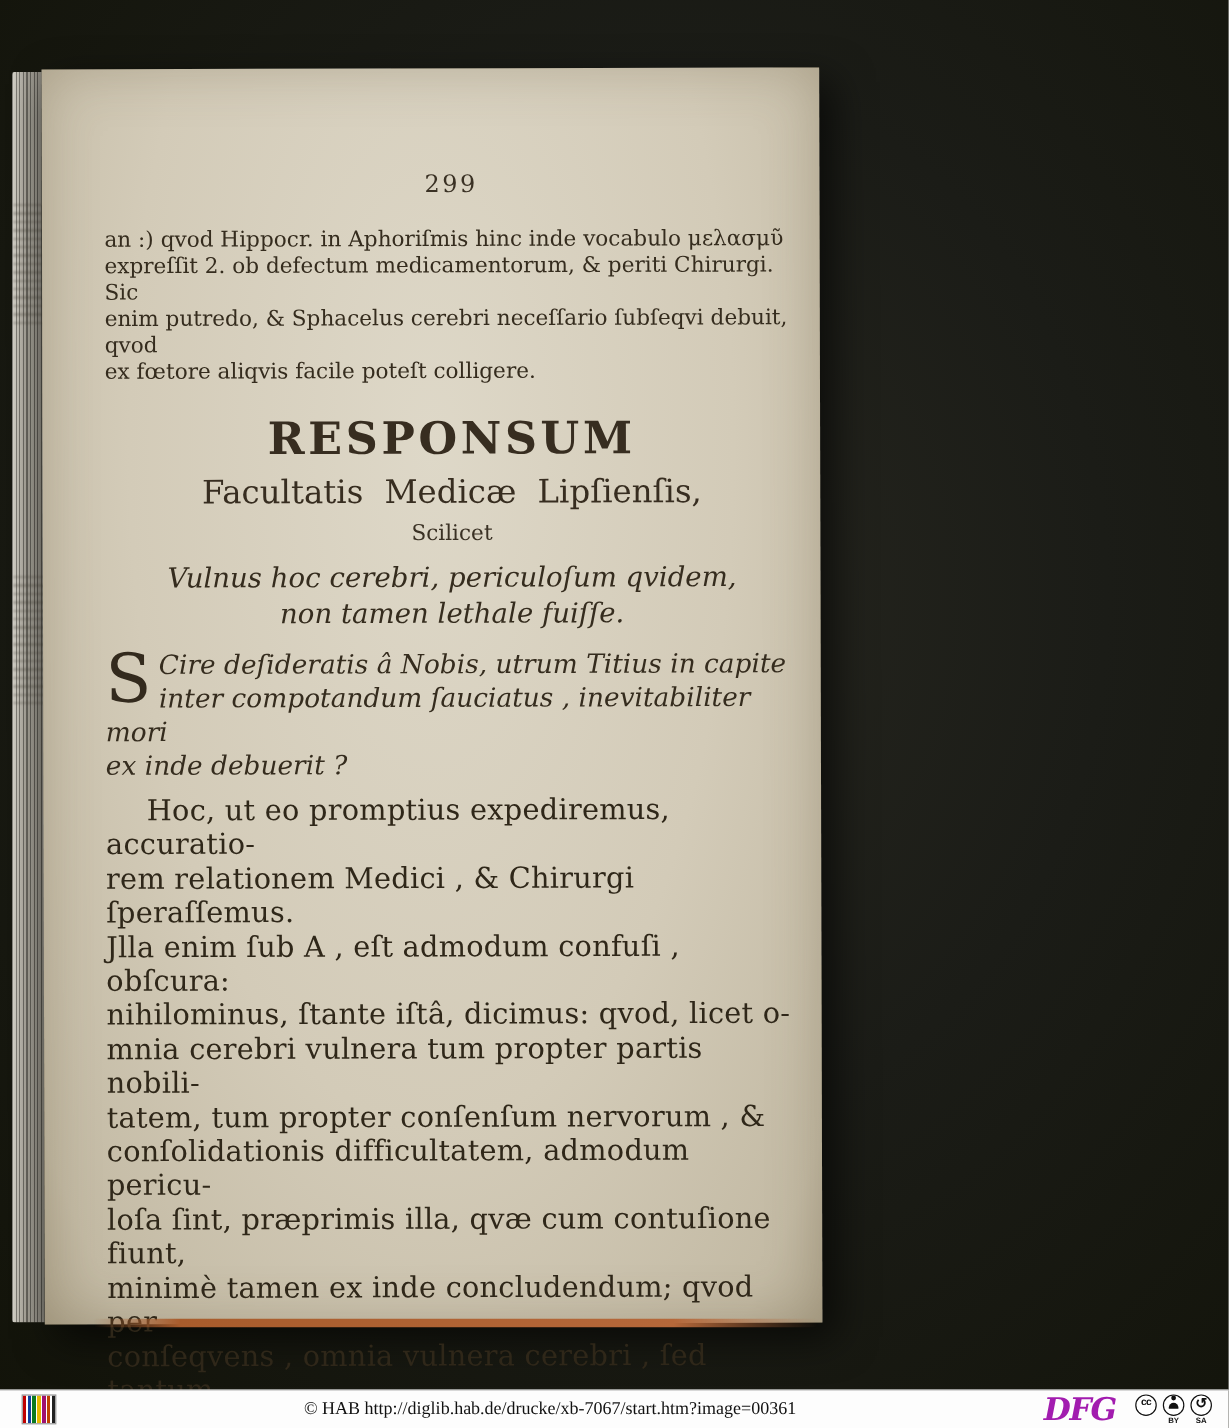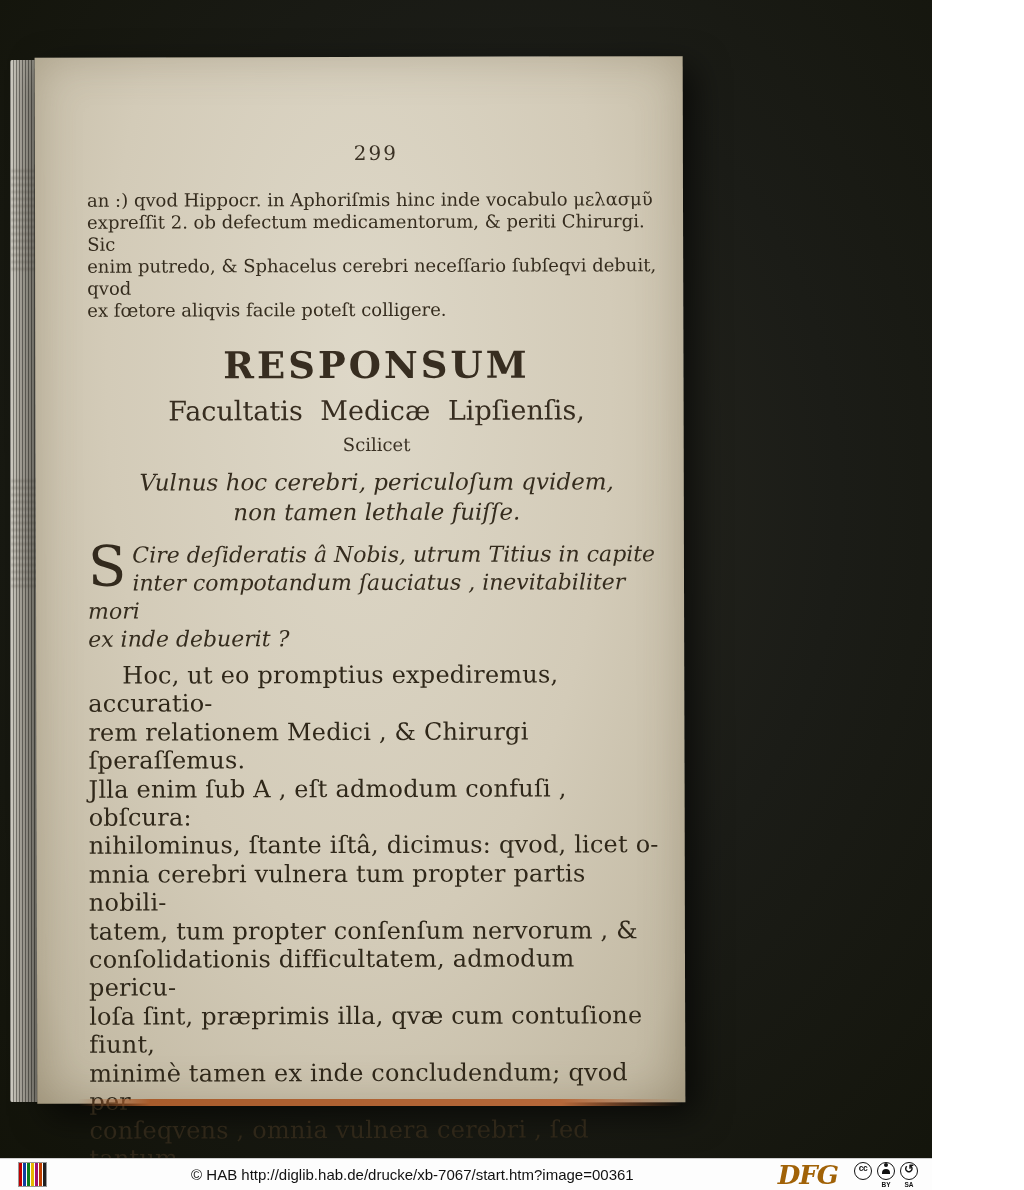--- a/index.html
+++ b/index.html
@@ -1,18 +1,18 @@
 <!DOCTYPE html>
 <html><head>
 <meta charset="utf-8">
 <style>
   html,body{margin:0;padding:0;}
   .screen{
     position:relative;
-    width:932px;height:1190px;
+    width:1024px;height:1190px;
     overflow:hidden;
     background:radial-gradient(ellipse at 55% 42%, #26261f 0%, #1b1c17 45%, #121309 100%);
     font-family:"DejaVu Serif", serif;
   }
 
   
   .page-stack{
     position:absolute;left:10px;top:60px;width:28px;height:1042px;
     background:
       repeating-linear-gradient(90deg, rgba(0,0,0,.35) 0 1px, rgba(255,255,255,.10) 1px 3px),
@@ -61,23 +61,23 @@
     font-family:"Liberation Sans", sans-serif;
   }
   .calib-strip{
     width:27px;height:23px;margin-left:18px;flex:0 0 auto;
     background:linear-gradient(90deg,
       #c00000 0 3px,#ffffff 3px 4px,#103fa0 4px 7px,#ffffff 7px 8px,
       #0a7a20 8px 11px,#ffffff 11px 12px,#e6b800 12px 15px,#ffffff 15px 16px,
       #a01070 16px 19px,#ffffff 19px 20px,#c04000 20px 23px,#ffffff 23px 24px,#202020 24px 27px);
     border:1px solid #999;
   }
-  .footer-text{margin:0 auto;font-size:15px;color:#111;white-space:nowrap;}
+  .footer-text{margin:0 auto;font-size:15px;color:#111;white-space:nowrap;font-family:Liberation Serif, serif;}
   .dfg-logo{
-    flex:0 0 auto;margin-right:16px;color:#a16207;font-family:"DejaVu Serif", serif;
+    flex:0 0 auto;margin-right:16px;color:#a21caf;font-family:"DejaVu Serif", serif;
     font-weight:bold;font-style:italic;font-size:26px;letter-spacing:-1px;line-height:1;
   }
   .cc-icons{flex:0 0 auto;display:flex;gap:5px;margin-right:14px;align-items:flex-start;}
   .cc-item{display:flex;flex-direction:column;align-items:center;}
   .cc-circle{
     width:18px;height:18px;border:1.6px solid #111;border-radius:50%;
     display:flex;justify-content:center;background:#fff;box-sizing:border-box;
   }
   .cc-circle .cc-txt{font-size:8.5px;font-weight:bold;color:#111;letter-spacing:-.5px;}
   .cc-circle .sa-txt{font-size:12px;font-weight:bold;color:#111;line-height:1;}

